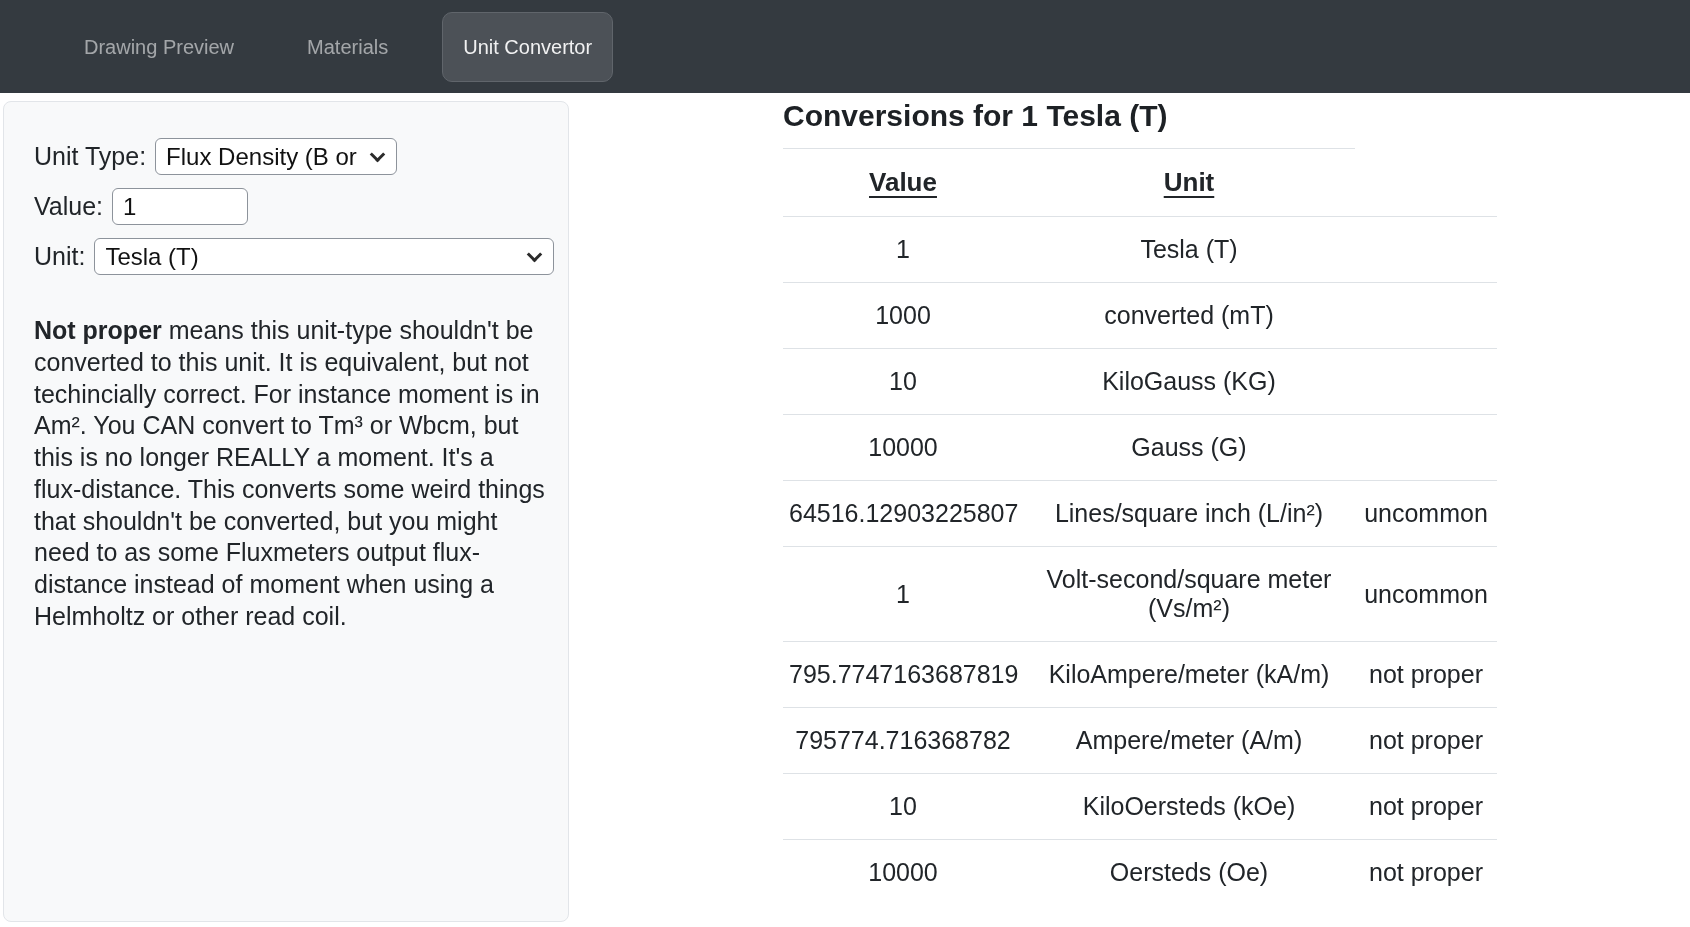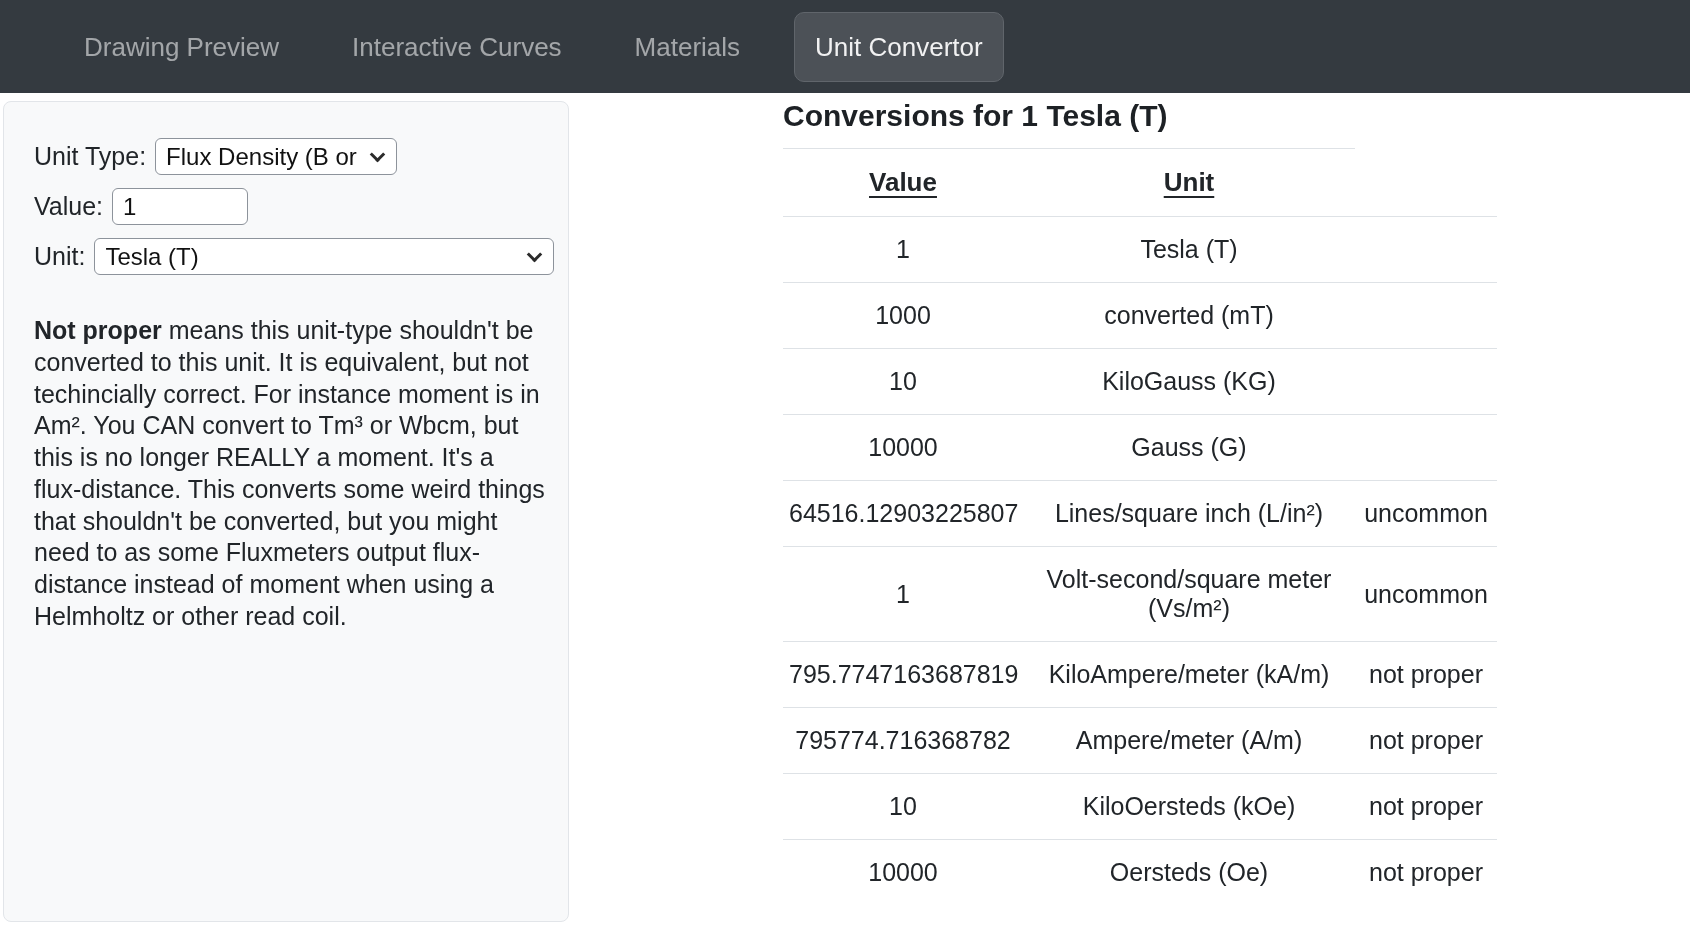--- a/index.html
+++ b/index.html
@@ -9,21 +9,21 @@
     color:#212529; background:#ffffff; position:relative;
   }
 
   
   .navbar {
     height:93px; background:#343a40;
     display:flex; align-items:center;
     padding-left:84px; column-gap:73px;
   }
   .nav-link {
-    font-size:26px; line-height:38px; color:rgba(255,255,255,0.55);
+    font-size:20px; line-height:38px; color:rgba(255,255,255,0.55);
     text-decoration:none; white-space:nowrap; cursor:pointer;
   }
   .nav-link.active {
     color:rgba(255,255,255,0.92);
     background:#4c5157; border:1px solid #60656b;
     border-radius:10px; padding:15px 20px; margin-left:-19px;text-align:right;
   }
 
   
   .card {
@@ -71,21 +71,20 @@
   th span {
     text-decoration:underline; text-decoration-thickness:2px;
     text-underline-offset:5px;
   }
 </style>
 </head>
 <body>
 
 <nav class="navbar">
   <a href="#" class="nav-link">Drawing Preview</a>
-    <a href="#" class="nav-link">Interactive Curves</a>
     <a href="#" class="nav-link">Materials</a>
     <a href="#" class="nav-link active">Unit Convertor</a>
 </nav>
 
 <section class="card">
   <div class="form-row">
     <label class="form-label">Unit Type:</label>
     <span class="select-wrap">
       <select class="select-unit-type">
         <option>Flux Density (B or J)</option>

